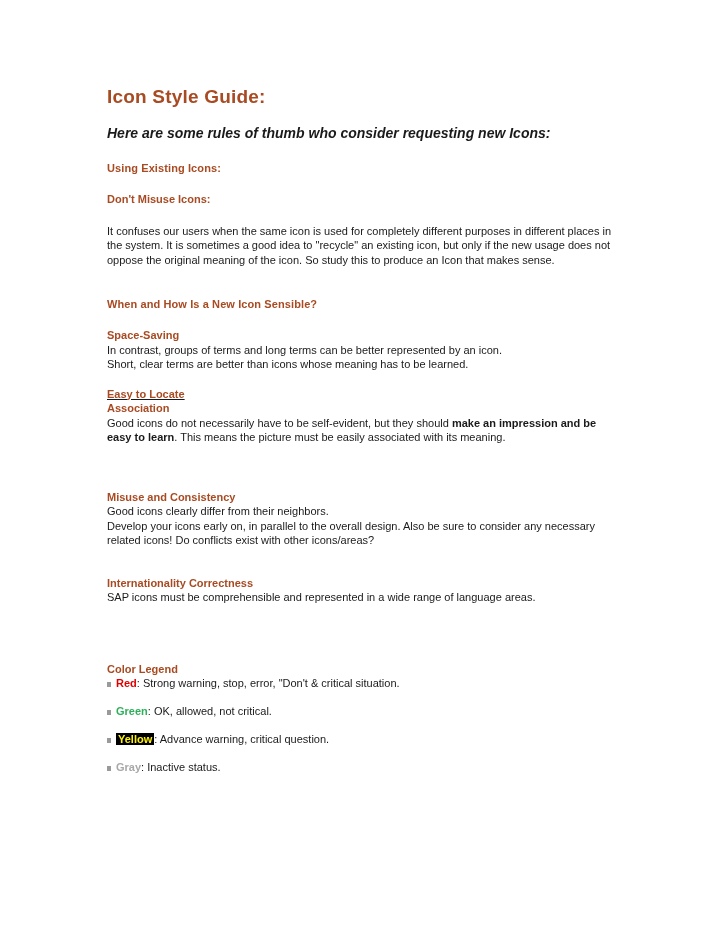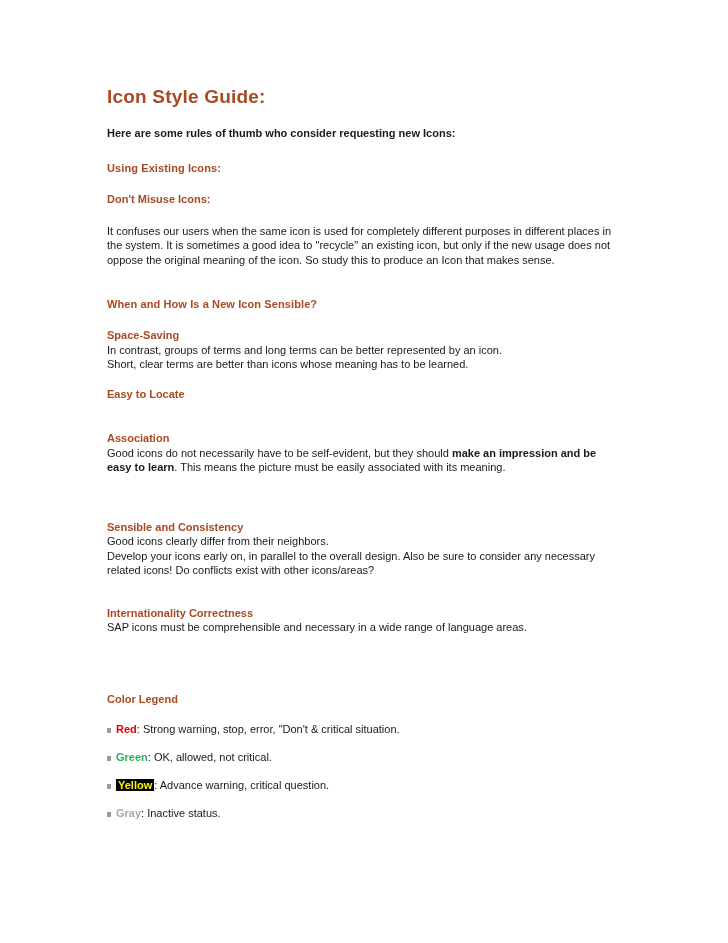--- a/index.html
+++ b/index.html
@@ -19,42 +19,43 @@
   .page{
     width:728px;height:807px;
     padding:86px 106px 0 107px;
     background:var(--page-bg);
   }
   h1{
     font-size:19px;font-weight:bold;color:var(--accent);
     margin:0 0 19px 0;letter-spacing:0.2px;
   }
   .intro{
-    font-size:11px;font-weight:bold;line-height:13px;
+    font-size:14px;font-weight:bold;line-height:13px;
     margin:5px 0 22px 0;
+    font-style:italic;
   }
   h2{
     font-size:11px;font-weight:bold;color:var(--accent);
     margin:0 0 18px 0;letter-spacing:0.1px;
   }
   h3{
     font-size:11px;font-weight:bold;color:var(--accent);
     margin:0;line-height:14.5px;
   }
   .body-text{
     font-size:11px;line-height:14.5px;margin:0;
   }
   .sec-misuse h3{margin-bottom:17px;}
   .sec-misuse .body-text{margin-bottom:31px;}
   .sub-space{margin-bottom:15px;}
-  .sub-easy{margin-bottom:30px;}
+  .sub-easy{text-decoration:underline;}
   .sub-assoc{margin-bottom:45px;}
   .sub-context{margin-bottom:28px;}
   .sub-intl{margin-bottom:57px;}
-  .legend h3{margin-bottom:16px;}
+  .legend h3{}
   .legend-item{
     font-size:11px;line-height:14px;margin:0 0 14px 0;
   }
   .legend-term{font-weight:bold;}
   .legend-term.hl{padding:0 2px;text-align:right;}
   .bullet{
     display:inline-block;width:4px;height:5px;
     background:var(--bullet);
     margin-right:5px;vertical-align:baseline;
   }
@@ -87,28 +88,28 @@
   <div class="sub-easy">
     <h3>Easy to Locate</h3>
   </div>
 
   <div class="sub-assoc">
     <h3>Association</h3>
     <p class="body-text"><span>Good icons do not necessarily have to be self-evident, but they should </span><b>make an impression and be easy to learn</b><span>. This means the picture must be easily associated with its meaning.</span></p>
   </div>
 
   <div class="sub-context">
-    <h3>Sensible and Consistency</h3>
+    <h3>Misuse and Consistency</h3>
     <div class="body-text">Good icons clearly differ from their neighbors.</div>
     <div class="body-text">Develop your icons early on, in parallel to the overall design. Also be sure to consider any necessary related icons! Do conflicts exist with other icons/areas?</div>
   </div>
 
   <div class="sub-intl">
     <h3>Internationality Correctness</h3>
-    <p class="body-text">SAP icons must be comprehensible and necessary in a wide range of language areas.</p>
+    <p class="body-text">SAP icons must be comprehensible and represented in a wide range of language areas.</p>
   </div>
 
   <div class="legend">
     <h3>Color Legend</h3>
 
     <div class="legend-item"><span class="bullet"></span><span class="legend-term" style="color:#e00000">Red</span><span>: Strong warning, stop, error, "Don't &amp; critical situation.</span></div>
 
     <div class="legend-item"><span class="bullet"></span><span class="legend-term" style="color:#2eb05a">Green</span><span>: OK, allowed, not critical.</span></div>
 
     <div class="legend-item"><span class="bullet"></span><span class="legend-term hl" style="color:#fff20a;background:#000000">Yellow</span><span>: Advance warning, critical question.</span></div>

